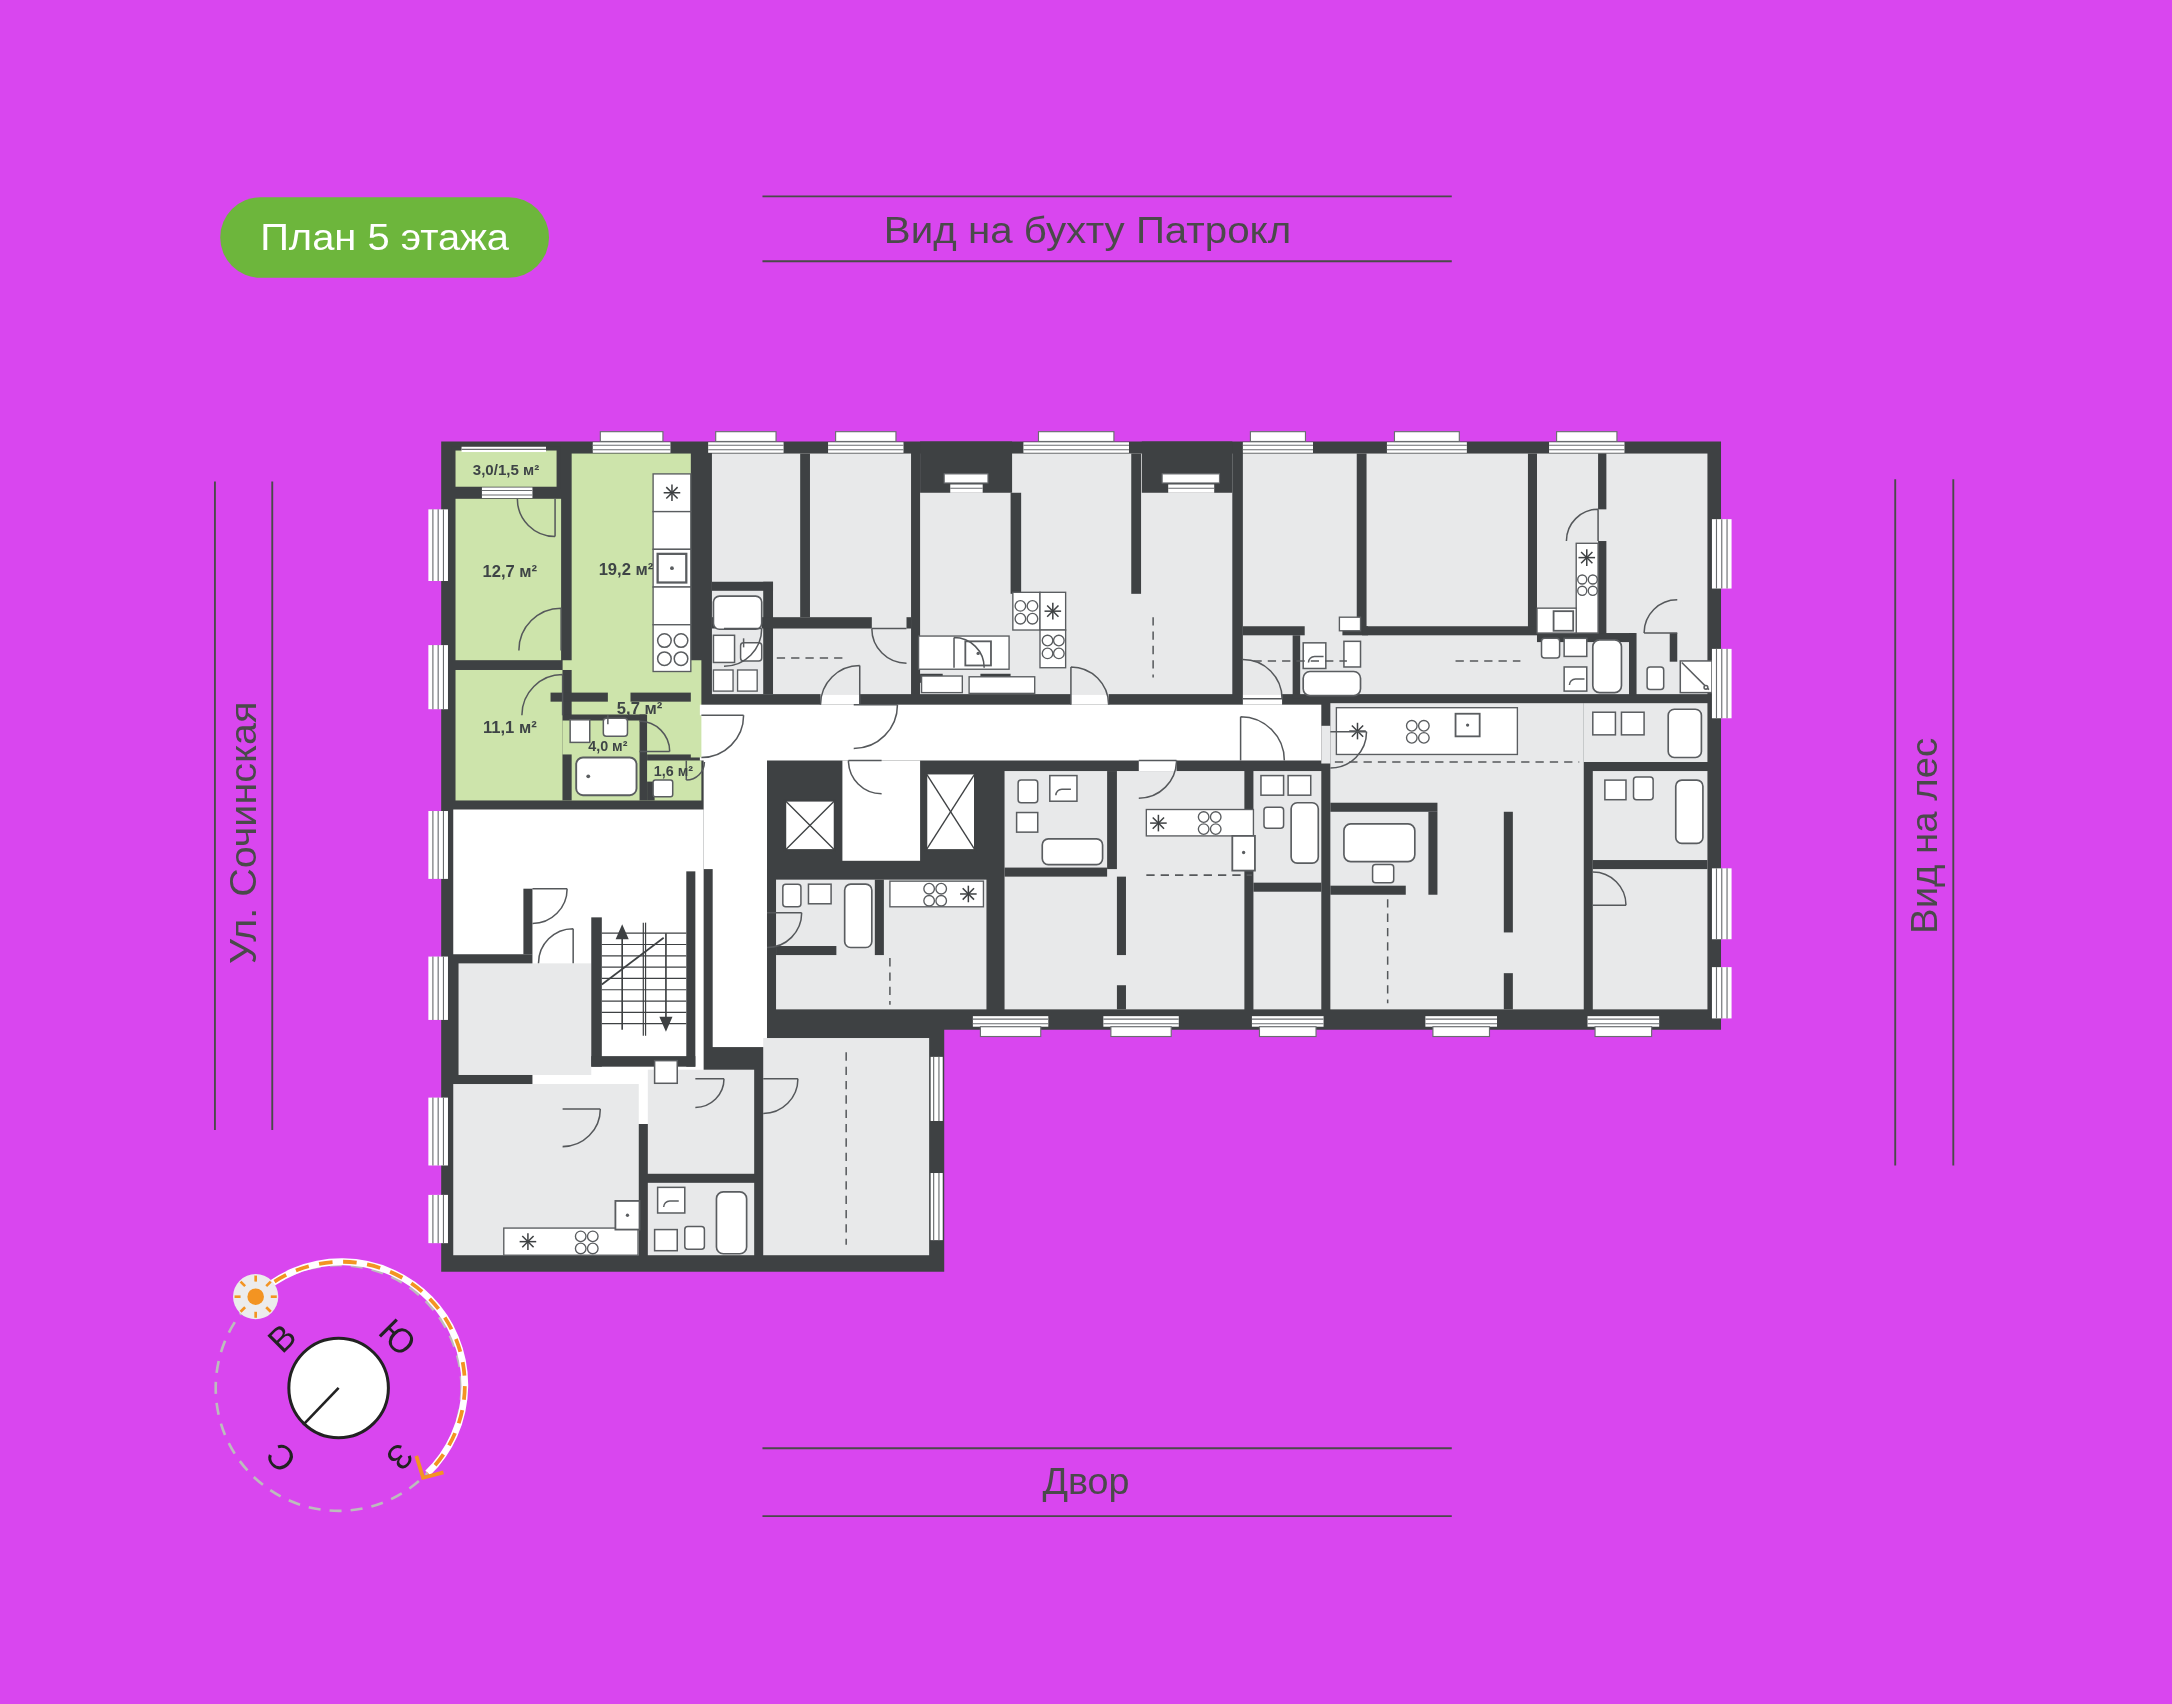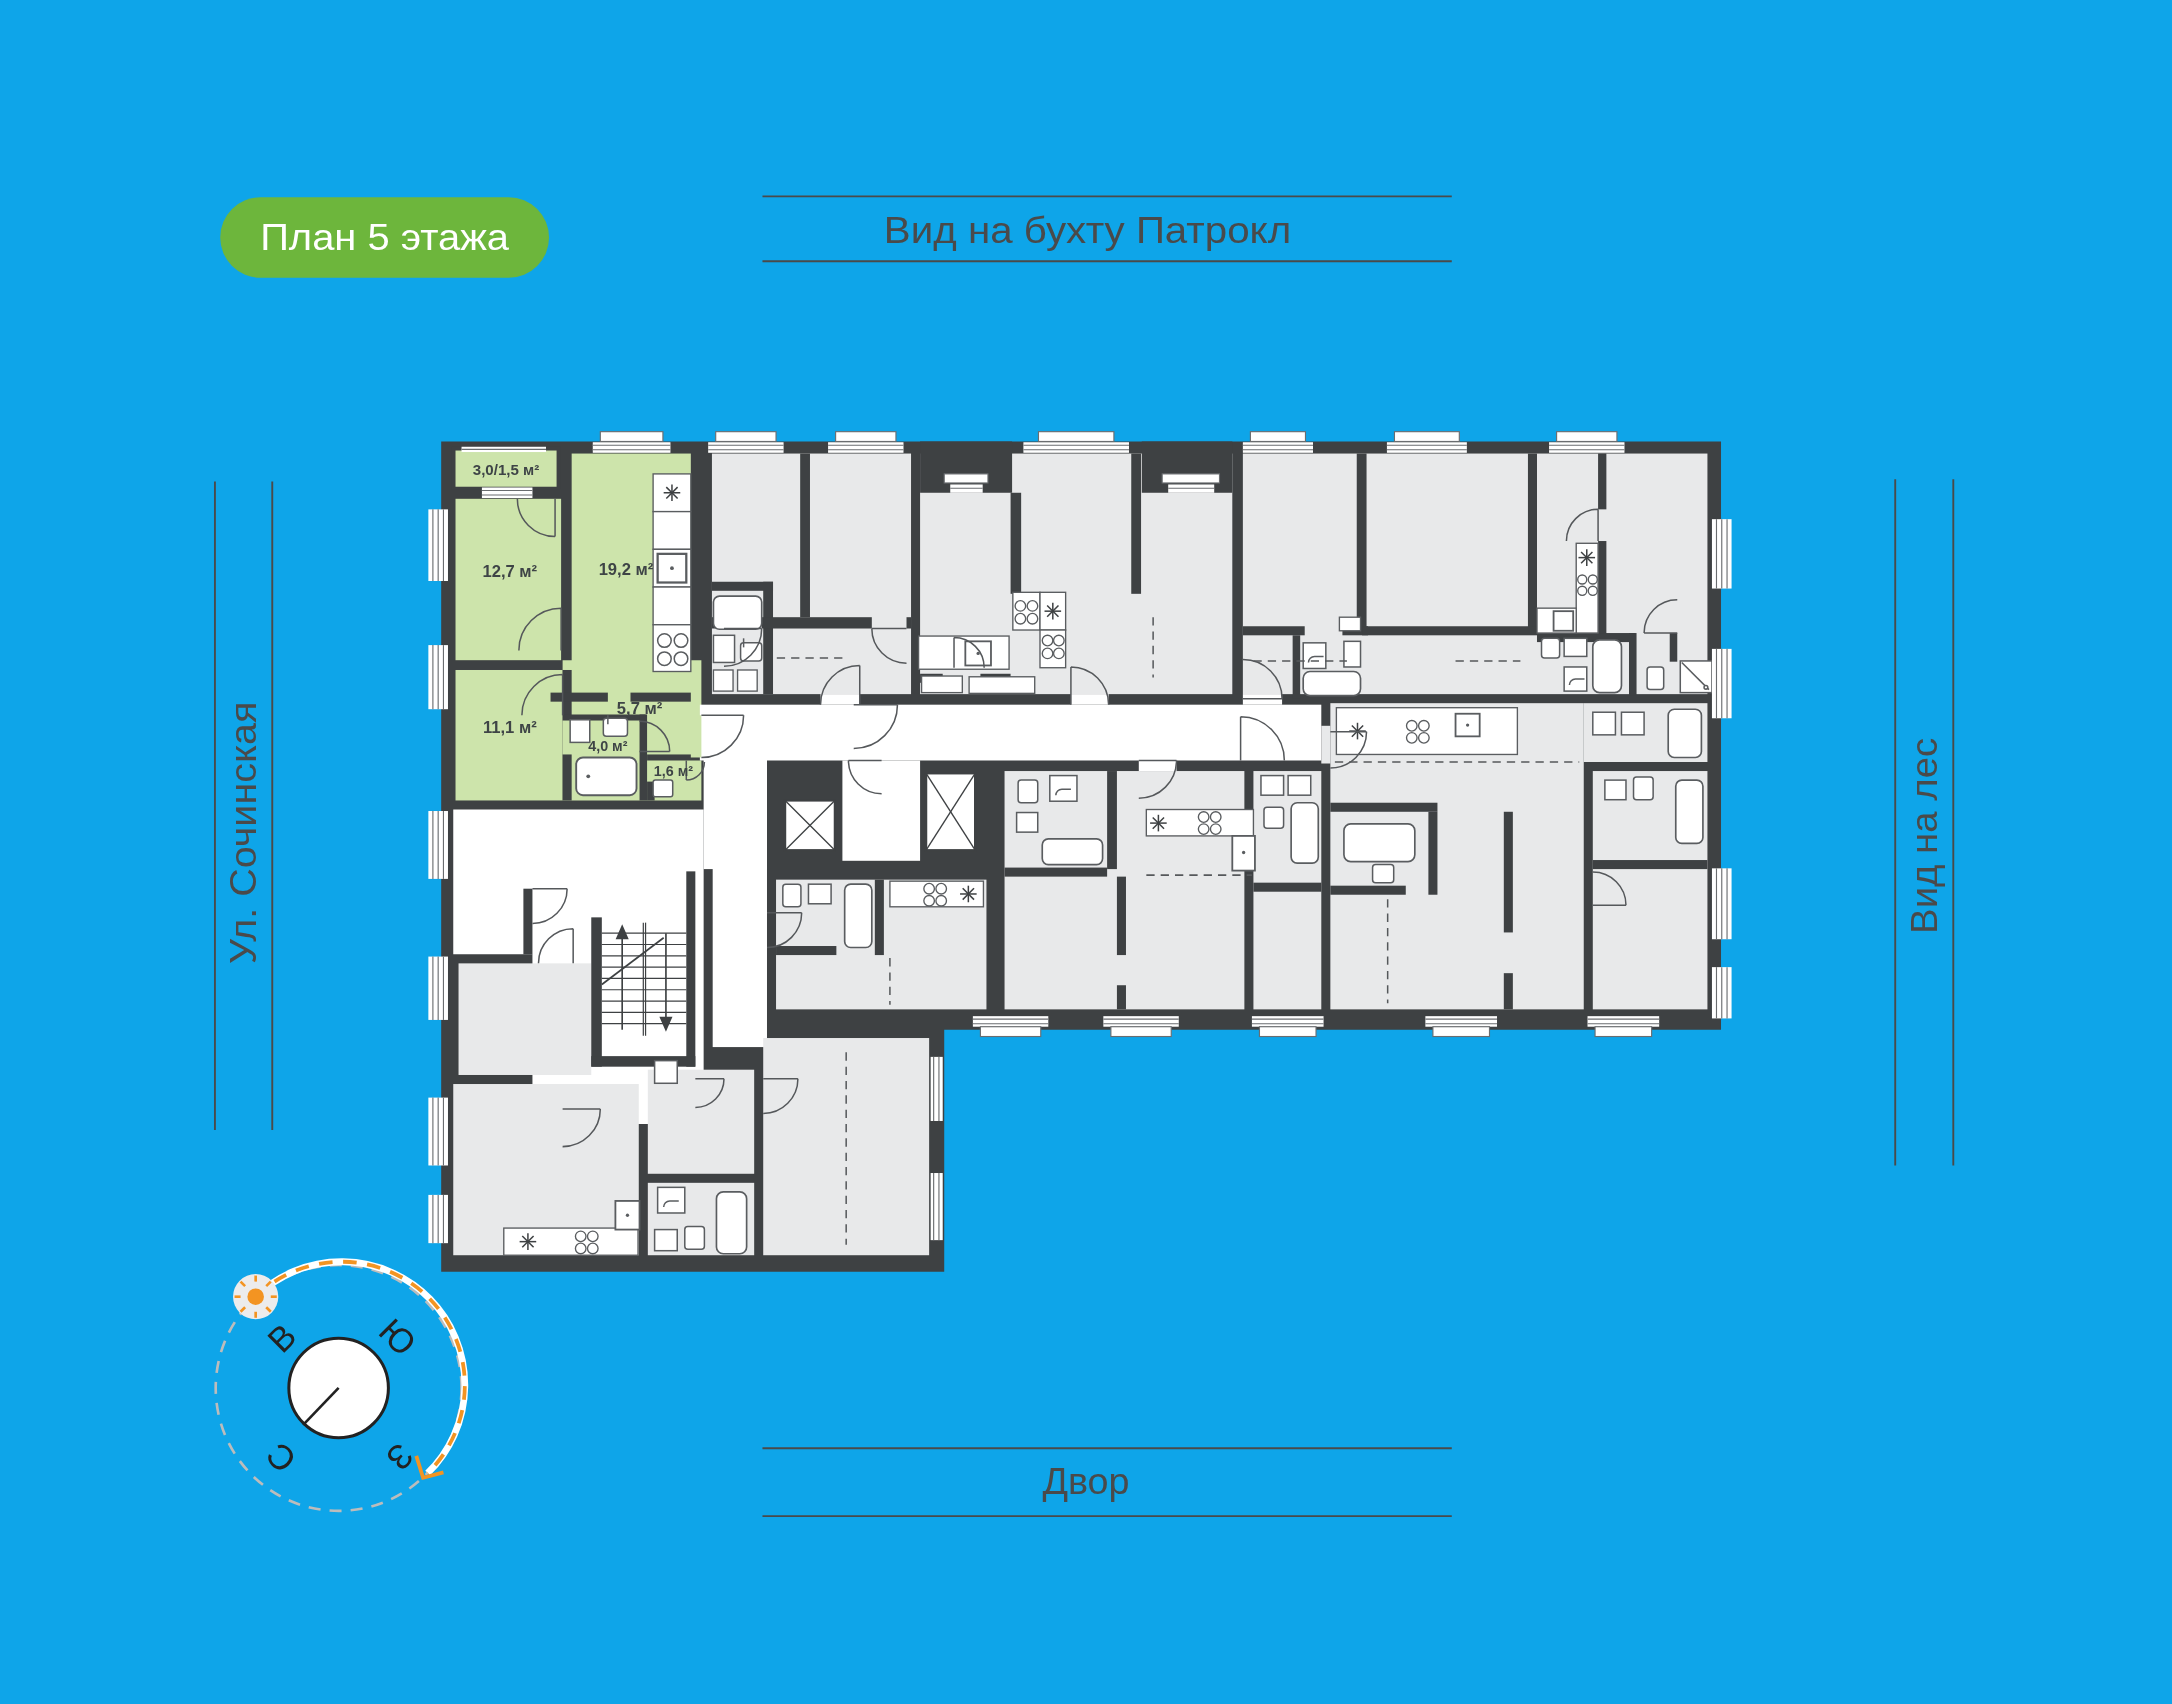--- a/index.html
+++ b/index.html
@@ -1,16 +1,16 @@
 <!DOCTYPE html>
 <html style="font-size:12px"><head>
 <meta charset="utf-8">
 <style>
   html,body{margin:0;padding:0;background:#ffffff;}
-  .page{position:relative;width:2172px;height:1705px;background:#0ea5e9;overflow:hidden;
+  .page{position:relative;width:2172px;height:1705px;background:#d946ef;overflow:hidden;
         font-family:"Liberation Sans", sans-serif;}
   svg{position:absolute;left:0;top:0;}
   text{font-family:"Liberation Sans", sans-serif;}
 </style>
 </head>
 <body>
 <div class="page">
 <svg width="2172" height="1705" viewBox="0 0 2880 2260">
 
   <g id="badge">

